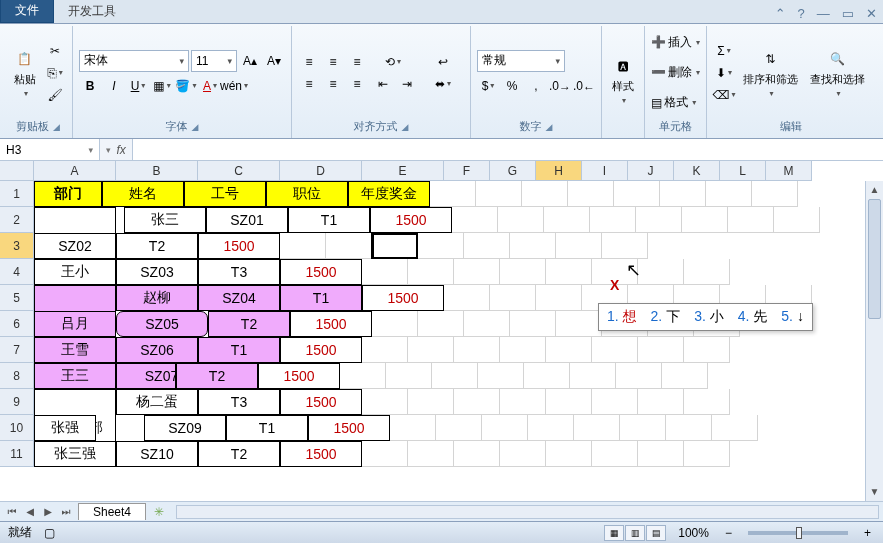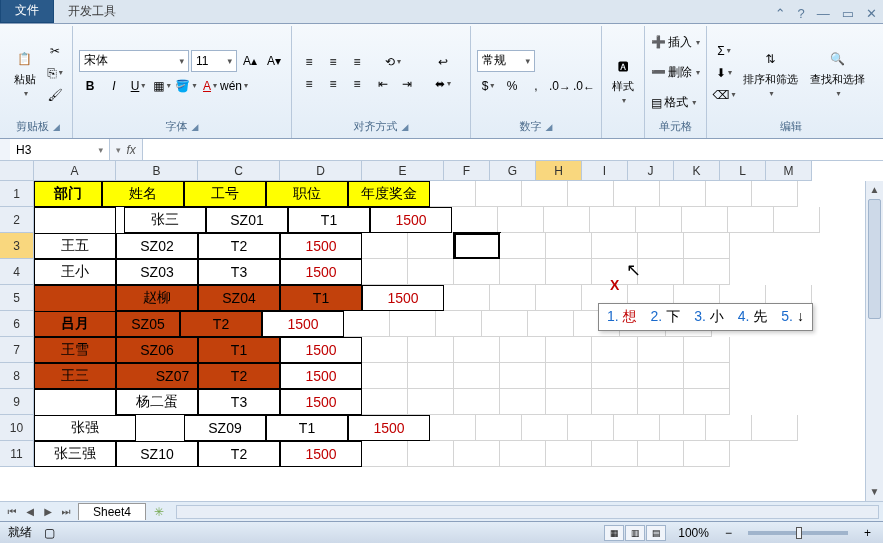--- a/index.html
+++ b/index.html
@@ -24,41 +24,41 @@
 .icon-box { width: 22px; height: 22px; display: flex; align-items: center; justify-content: center; }
 .small-btn { width: 22px; height: 20px; display: flex; align-items: center; justify-content: center; cursor: pointer; font-size: 12px; }
 .small-btn.wide { width: 42px; }
 .drop-arrow { font-size: 8px; color: #555; margin-left: 2px; }
 .font-select { height: 22px; border: 1px solid #a0b4cc; background: #fff; font-size: 12px; padding: 0 18px 0 4px; cursor: pointer; position: relative; display: flex; align-items: center; }
 .font-select::after { content: "▾"; position: absolute; right: 4px; font-size: 9px; color: #555; }
 .row { display: flex; gap: 2px; align-items: center; }
 
 
 .formula-row { display: flex; border-bottom: 1px solid #b8c8db; height: 22px; background: #f0f4fa; }
-.name-box { width: 100px; border-right: 1px solid #b8c8db; background: #fff; display: flex; align-items: center; padding: 0 6px; position: relative; margin-left: 10px; }
+.name-box { width: 100px; border-right: 1px solid #b8c8db; background: #fff; display: flex; align-items: center; padding: 0 6px; position: relative; }
 .name-box::after { content: "▾"; position: absolute; right: 6px; font-size: 9px; color: #777; }
 .fx-btns { display: flex; align-items: center; padding: 0 6px; gap: 6px; color: #777; }
 .fx-label { font-style: italic; color: #555; }
 .formula-input { flex: 1; background: #fff; border-left: 1px solid #b8c8db; padding: 0 6px; display: flex; align-items: center; }
 
 
 .grid-wrap { position: relative; height: 340px; overflow: hidden; }
 .corner { position: absolute; left: 0; top: 0; width: 34px; height: 20px; background: #e8eef6; border-right: 1px solid #b8c8db; border-bottom: 1px solid #b8c8db; }
 .col-headers { position: absolute; left: 34px; top: 0; display: flex; height: 20px; }
 .col-h { background: #e8eef6; border-right: 1px solid #b8c8db; border-bottom: 1px solid #b8c8db; text-align: center; font-size: 12px; line-height: 20px; color: #333; }
 .col-h.active { background: #f9d77e; }
 .row-headers { position: absolute; left: 0; top: 20px; width: 34px; }
 .row-h { height: 26px; background: #e8eef6; border-right: 1px solid #b8c8db; border-bottom: 1px solid #b8c8db; text-align: center; line-height: 26px; font-size: 12px; color: #333; }
 .row-h.active { background: #f9d77e; }
 .cells { position: absolute; left: 34px; top: 20px; }
 .cell-row { display: flex; height: 26px; }
 .cell { border-right: 1px solid #d4d4d4; border-bottom: 1px solid #d4d4d4; font-size: 14px; display: flex; align-items: center; justify-content: center; background: #fff; }
 .hdr-cell { background: #ffff00; border: 1px solid #000; font-weight: normal; }
 .data-bordered { border: 1px solid #000; }
-.salmon { background: #c2410c; }
+.salmon { background: #f0abfc; }
 .bonus { color: #c00000; }
 .merged { border: 1px solid #000; }
 .sel-cell { outline: 3px solid #000; outline-offset: -2px; }
 
 
 .vscroll { position: absolute; right: 0; top: 20px; width: 18px; bottom: 0; background: #e8eef6; border-left: 1px solid #b8c8db; }
 .vscroll .arrow { height: 18px; text-align: center; font-size: 10px; line-height: 18px; color: #555; cursor: pointer; }
 .vscroll .thumb { position: absolute; top: 18px; left: 2px; right: 2px; height: 120px; background: #cdd9e8; border: 1px solid #a0b4cc; border-radius: 2px; }
 
 
@@ -184,21 +184,21 @@
       </div>
     </div>
     <div class="group-label">
         <span>对齐方式</span>
         <span class="dialog-launcher">◢</span>
       </div>
   </div>
 
   <div class="group">
     <div class="group-body vcol" style="gap:4px">
-      <div class="font-select" style="width:58px">常规</div>
+      <div class="font-select" style="width:88px">常规</div>
       <div class="row">
         <div class="small-btn">$<span class="drop-arrow">▾</span></div>
         <div class="small-btn">%</div>
         <div class="small-btn">,</div>
         <div class="small-btn">.0→</div>
         <div class="small-btn">.0←</div>
       </div>
     </div>
     <div class="group-label">
         <span>数字</span>
@@ -328,21 +328,20 @@
         <div class="cell" style="width: 46px;"></div>
         <div class="cell" style="width: 46px;"></div>
         <div class="cell" style="width: 46px;"></div>
         <div class="cell" style="width: 46px;"></div>
         <div class="cell" style="width: 46px;"></div>
         <div class="cell" style="width: 46px;"></div>
         <div class="cell" style="width: 46px;"></div>
         <div class="cell" style="width: 46px;"></div>
       </div>
       <div class="cell-row">
-        <div class="cell data-bordered" style="width: 82px;">王五</div>
         <div class="cell data-bordered" style="width: 82px;">SZ02</div>
         <div class="cell data-bordered" style="width: 82px;">T2</div>
         <div class="cell data-bordered bonus" style="width: 82px;">1500</div>
         <div class="cell" style="width: 46px;"></div>
         <div class="cell" style="width: 46px;"></div>
         <div class="cell sel-cell" style="width: 46px;"></div>
         <div class="cell" style="width: 46px;"></div>
         <div class="cell" style="width: 46px;"></div>
         <div class="cell" style="width: 46px;"></div>
         <div class="cell" style="width: 46px;"></div>
@@ -371,22 +370,22 @@
         <div class="cell" style="width: 46px;"></div>
         <div class="cell" style="width: 46px;"></div>
         <div class="cell" style="width: 46px;"></div>
         <div class="cell" style="width: 46px;"></div>
         <div class="cell" style="width: 46px;"></div>
         <div class="cell" style="width: 46px;"></div>
         <div class="cell" style="width: 46px;"></div>
         <div class="cell" style="width: 46px;"></div>
       </div>
       <div class="cell-row">
-        <div class="cell data-bordered salmon" style="width: 82px; font-weight: bold;">吕月</div>
-        <div class="cell data-bordered salmon" style="width: 64px;">SZ05</div>
+        <div class="cell data-bordered salmon" style="width: 82px;">吕月</div>
+        <div class="cell data-bordered salmon" style="width: 92px; border-radius: 7px;">SZ05</div>
         <div class="cell data-bordered salmon" style="width: 82px;">T2</div>
         <div class="cell data-bordered bonus" style="width: 82px;">1500</div>
         <div class="cell" style="width: 46px;"></div>
         <div class="cell" style="width: 46px;"></div>
         <div class="cell" style="width: 46px;"></div>
         <div class="cell" style="width: 46px;"></div>
         <div class="cell" style="width: 46px;"></div>
         <div class="cell" style="width: 46px;"></div>
         <div class="cell" style="width: 46px;"></div>
         <div class="cell" style="width: 46px;"></div>
@@ -400,21 +399,21 @@
         <div class="cell" style="width: 46px;"></div>
         <div class="cell" style="width: 46px;"></div>
         <div class="cell" style="width: 46px;"></div>
         <div class="cell" style="width: 46px;"></div>
         <div class="cell" style="width: 46px;"></div>
         <div class="cell" style="width: 46px;"></div>
         <div class="cell" style="width: 46px;"></div>
       </div>
       <div class="cell-row">
         <div class="cell data-bordered salmon" style="width: 82px; text-align: right;">王三</div>
-        <div class="cell data-bordered salmon" style="width: 82px; padding-left: 31px;">SZ07</div>
+        <div class="cell data-bordered salmon" style="width: 60px; padding-left: 31px;">SZ07</div>
         <div class="cell data-bordered salmon" style="width: 82px;">T2</div>
         <div class="cell data-bordered bonus" style="width: 82px;">1500</div>
         <div class="cell" style="width: 46px;"></div>
         <div class="cell" style="width: 46px;"></div>
         <div class="cell" style="width: 46px;"></div>
         <div class="cell" style="width: 46px;"></div>
         <div class="cell" style="width: 46px;"></div>
         <div class="cell" style="width: 46px;"></div>
         <div class="cell" style="width: 46px;"></div>
         <div class="cell" style="width: 46px;"></div>
@@ -427,21 +426,21 @@
         <div class="cell" style="width: 46px;"></div>
         <div class="cell" style="width: 46px;"></div>
         <div class="cell" style="width: 46px;"></div>
         <div class="cell" style="width: 46px;"></div>
         <div class="cell" style="width: 46px;"></div>
         <div class="cell" style="width: 46px;"></div>
         <div class="cell" style="width: 46px;"></div>
         <div class="cell" style="width: 46px;"></div>
       </div>
       <div class="cell-row">
-        <div class="cell data-bordered" style="width: 102px;">张强</div>
+        <div class="cell data-bordered" style="width: 62px;">张强</div>
         <div class="cell data-bordered" style="width: 82px; margin-left: 48px;">SZ09</div>
         <div class="cell data-bordered" style="width: 82px;">T1</div>
         <div class="cell data-bordered bonus" style="width: 82px;">1500</div>
         <div class="cell" style="width: 46px;"></div>
         <div class="cell" style="width: 46px;"></div>
         <div class="cell" style="width: 46px;"></div>
         <div class="cell" style="width: 46px;"></div>
         <div class="cell" style="width: 46px;"></div>
         <div class="cell" style="width: 46px;"></div>
         <div class="cell" style="width: 46px;"></div>

